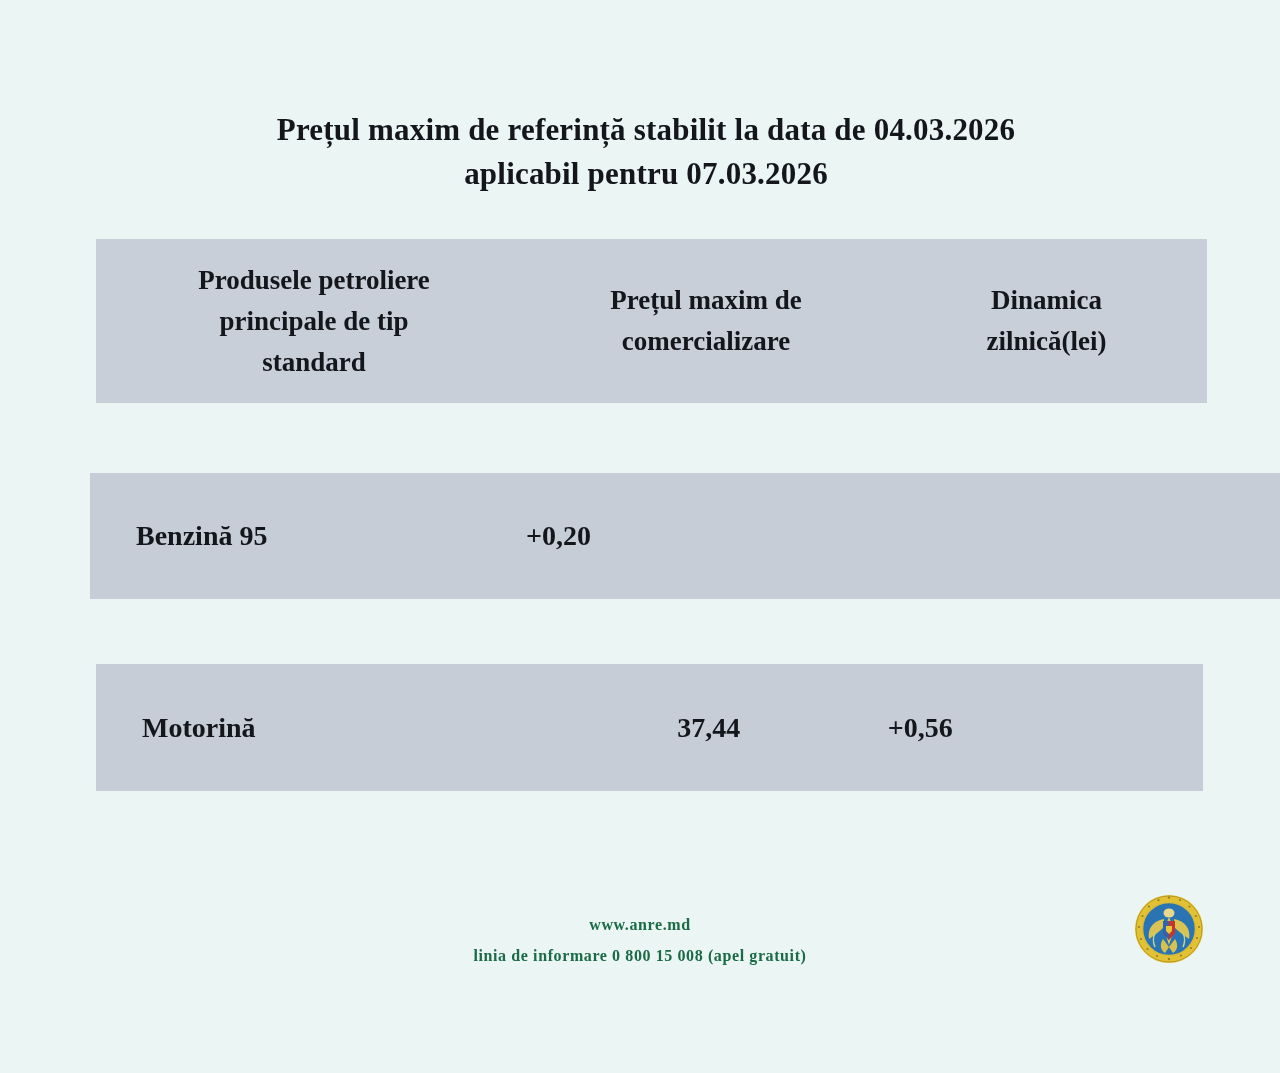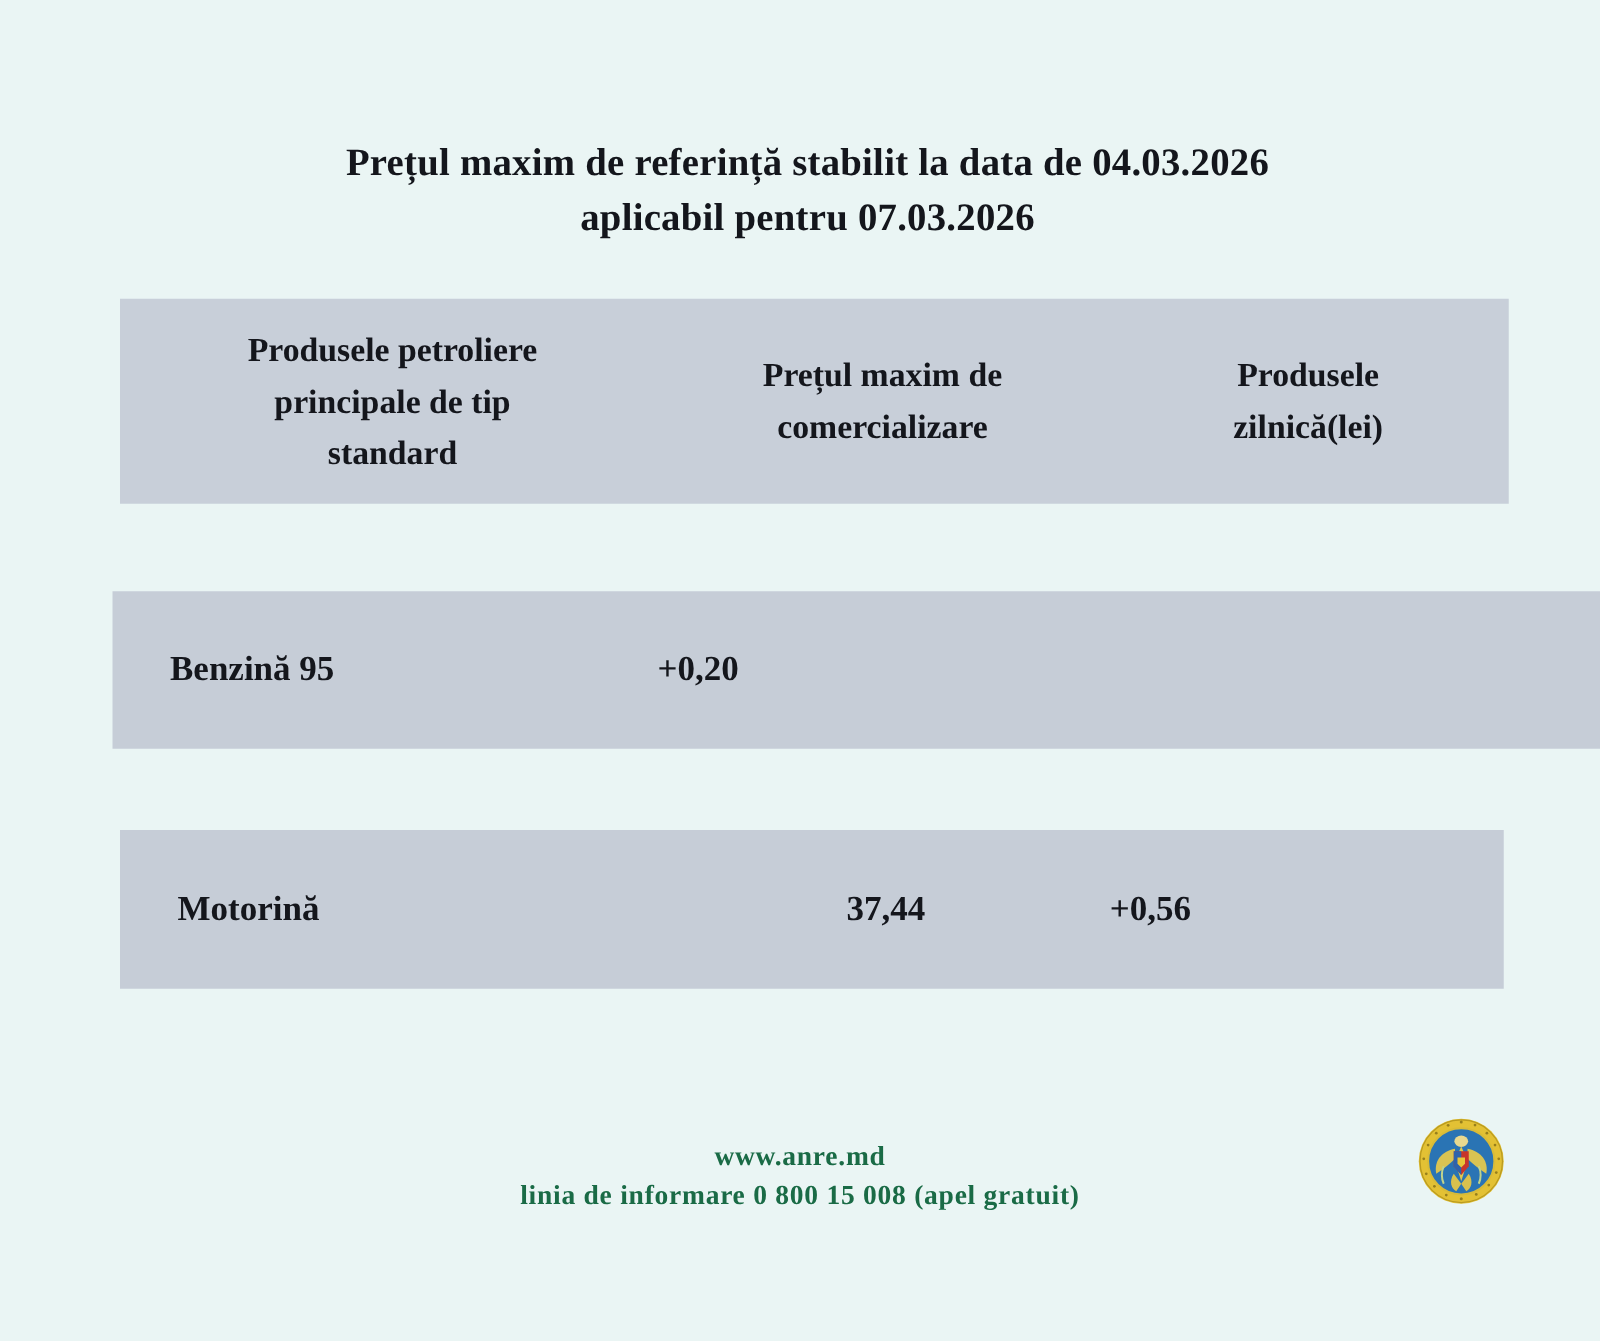--- a/index.html
+++ b/index.html
@@ -104,21 +104,21 @@
 
   
   .footer {
     position: absolute;
     left: 0;
     top: 909px;
     width: 1280px;
     text-align: center;
   }
   .footer-line {
-    font-size: 22px;
+    font-size: 16px;
     font-weight: bold;
     line-height: 31px;
     color: #1a6b46;
     letter-spacing: 0.6px;
     white-space: nowrap;
   }
 
   
   .emblem {
     position: absolute;
@@ -142,21 +142,21 @@
     <div class="hcell hcell-1">
       <div>Produsele petroliere</div>
       <div>principale de tip</div>
       <div>standard</div>
     </div>
     <div class="hcell hcell-2">
       <div>Prețul maxim de</div>
       <div>comercializare</div>
     </div>
     <div class="hcell hcell-3">
-      <div>Produsele</div>
+      <div>Dinamica</div>
       <div>zilnică(lei)</div>
     </div>
   </div>
 
   <div class="table-row row-1">
     <div class="cell cell-name">Benzină 95</div>
     <div class="cell cell-delta">+0,20</div>
   </div>
 
   <div class="table-row row-2">

